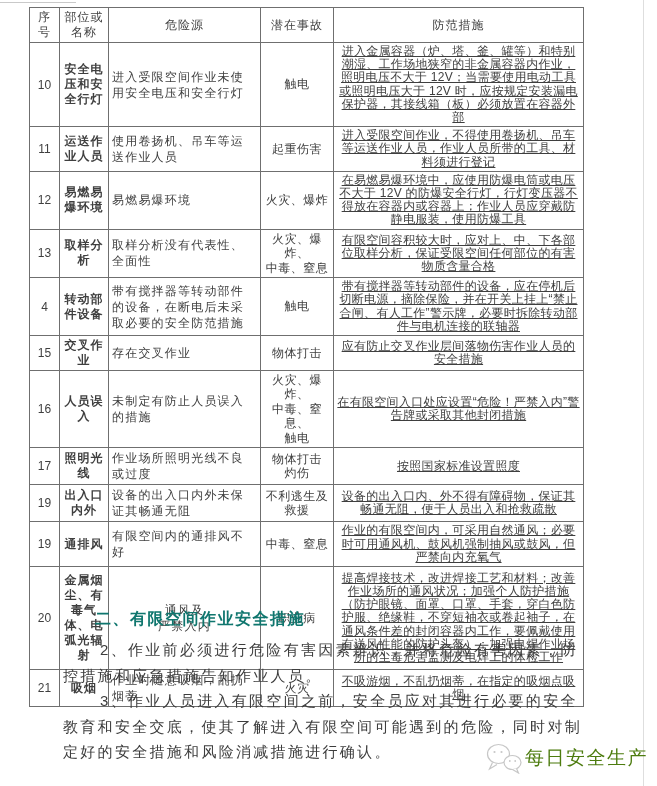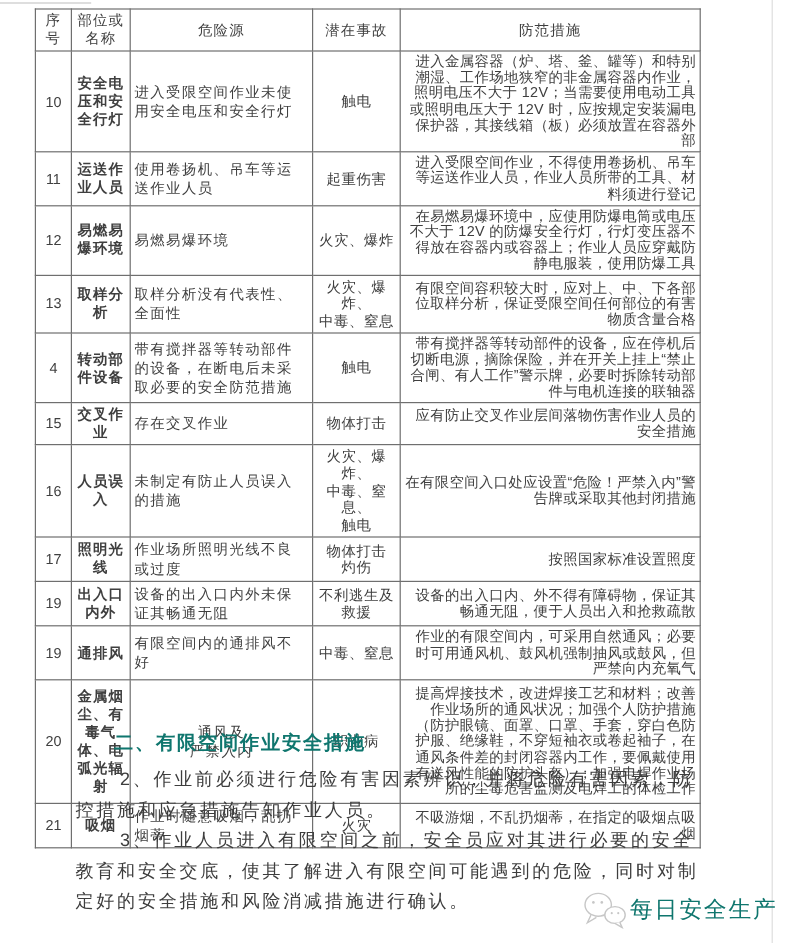--- a/index.html
+++ b/index.html
@@ -25,21 +25,21 @@
     color:#3f3f3f;
     padding:2px 3px;
     word-break:break-all;
   }
   th{font-weight:normal;text-align:center;letter-spacing:1px;line-height:15px;}
   td.c-no{text-align:center;letter-spacing:0;}
   td.c-part{text-align:center;letter-spacing:1px;line-height:15px;padding:2px 2px;font-weight:bold;}
   td.c-hazard{text-align:left;letter-spacing:1.2px;line-height:16px;padding:2px 5px;white-space:pre-line;}
   td.c-hazard.center{text-align:center;}
   td.c-accident{text-align:center;font-size:11.5px;letter-spacing:0.5px;line-height:14.5px;white-space:pre-line;padding:2px 1px;}
-  td.c-measures{text-align:right;font-size:11.5px;letter-spacing:0.3px;line-height:13.2px;padding:2px 5px;}
+  td.c-measures{text-align:center;font-size:11.5px;letter-spacing:0.3px;line-height:13.2px;padding:2px 5px;text-decoration:underline;}
 
   tr.hdr{height:28px;}
   tr.r10{height:74px;} tr.r11{height:44px;} tr.r12{height:50px;}
   tr.r13{height:40px;} tr.r14{height:55px;} tr.r15{height:27px;}
   tr.r16{height:42px;} tr.r17{height:30px;} tr.r18{height:34px;}
   tr.r19{height:40px;} tr.r20{height:103px;} tr.r21{height:25px;}
 
   .section{
     position:absolute;left:63px;top:609px;width:533px;
     color:#3d3d3d;
@@ -56,21 +56,21 @@
     line-height:25.5px;
     text-indent:37px;
     white-space:pre-line;
   }
   .watermark{
     position:absolute;left:485px;top:742px;
     display:flex;align-items:center;gap:2px;
     color:#c7c7c7;
   }
   .watermark .wm-text{
-    font-size:19px;letter-spacing:1.5px;color:#0f766e;white-space:nowrap;
+    font-size:19px;letter-spacing:1.5px;color:#4d7c0f;white-space:nowrap;
   }
 </style>
 </head>
 <body>
 
 <div class="page">
   <div class="scan-line-top"></div>
   <div class="scan-line-right"></div>
 
   <table class="hazard">

